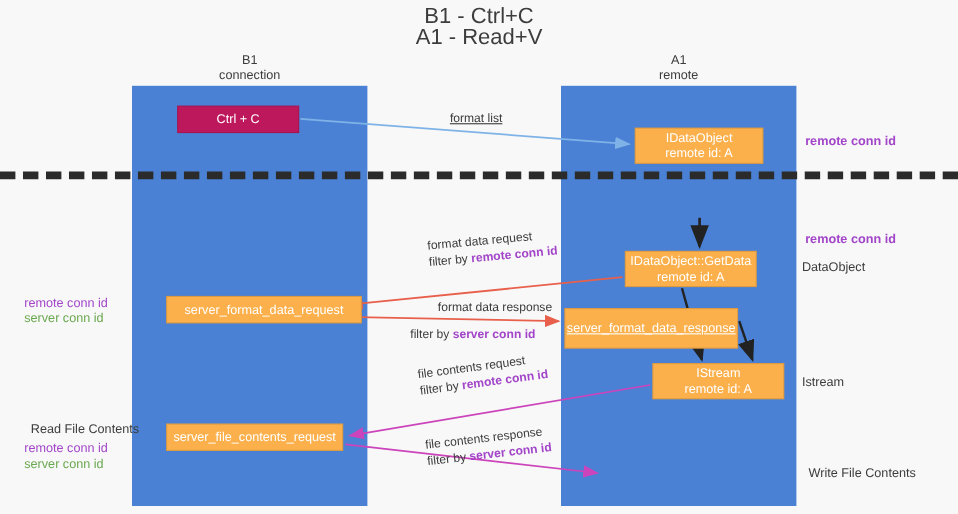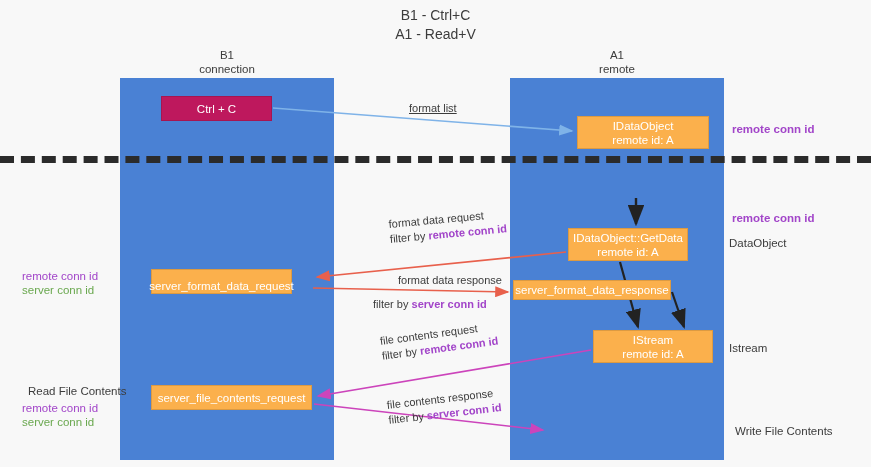--- a/index.html
+++ b/index.html
@@ -9,21 +9,21 @@
     font-family:"Liberation Sans", sans-serif;
     color:#3c3c3c;
     overflow:hidden;
     position:relative;
   }
   #stage{position:absolute;left:0;top:0;width:871px;height:467px;}
 
   
   .title{
     position:absolute;left:0;top:6px;width:871px;
-    text-align:center;font-size:14px;line-height:19px;color:#3c3c3c;
+    text-align:center;font-size:20px;line-height:19px;color:#3c3c3c;
   }
 
   
   .col-head{
     position:absolute;text-align:center;font-size:11.5px;line-height:14px;color:#3c3c3c;
   }
   .col-head .sub{display:block;}
 
   
   .lane{position:absolute;background:#4a81d4;}
@@ -43,25 +43,25 @@
     flex-direction:column;
     color:#ffffff;font-size:11.5px;line-height:14px;text-align:center;
     border:1px solid rgba(0,0,0,.12);
   }
   .box.green{background:#be185d;}
   .box.orange{background:#fbb champion;}
   .box.orange{background:#fbb04c;}
   .box .l2{display:block;}
 
   #box-ctrlc{left:161px;top:96px;width:111px;height:25px;}
-  #box-idataobject{left:577px;top:116px;width:132px;height:33px;}
+  #box-idataobject{left:577px;top:116px;width:117px;height:33px;}
   #box-ctrlv{left:578px;top:173px;width:115px;height:24px;}
   #box-getdata{left:568px;top:228px;width:120px;height:33px;}
-  #box-sfdreq{left:151px;top:269px;width:141px;height:25px;justify-content:flex-end;}
-  #box-sfdresp{left:513px;top:280px;width:158px;height:20px;}
+  #box-sfdreq{left:151px;top:269px;width:178px;height:25px;}
+  #box-sfdresp{left:513px;top:280px;width:158px;height:37px;text-decoration:underline;}
   #box-istream{left:593px;top:330px;width:120px;height:33px;}
   #box-sfcreq{left:151px;top:385px;width:161px;height:25px;}
   #box-sfcresp{left:548px;top:418px;width:156px;height:25px;}
 
   
   .side{position:absolute;font-size:11.5px;line-height:14px;}
   .side.bold{font-weight:bold;}
   .purple{color:#a245c9;}
   .green-t{color:#6aa84f;}
   .plain{color:#3c3c3c;}

